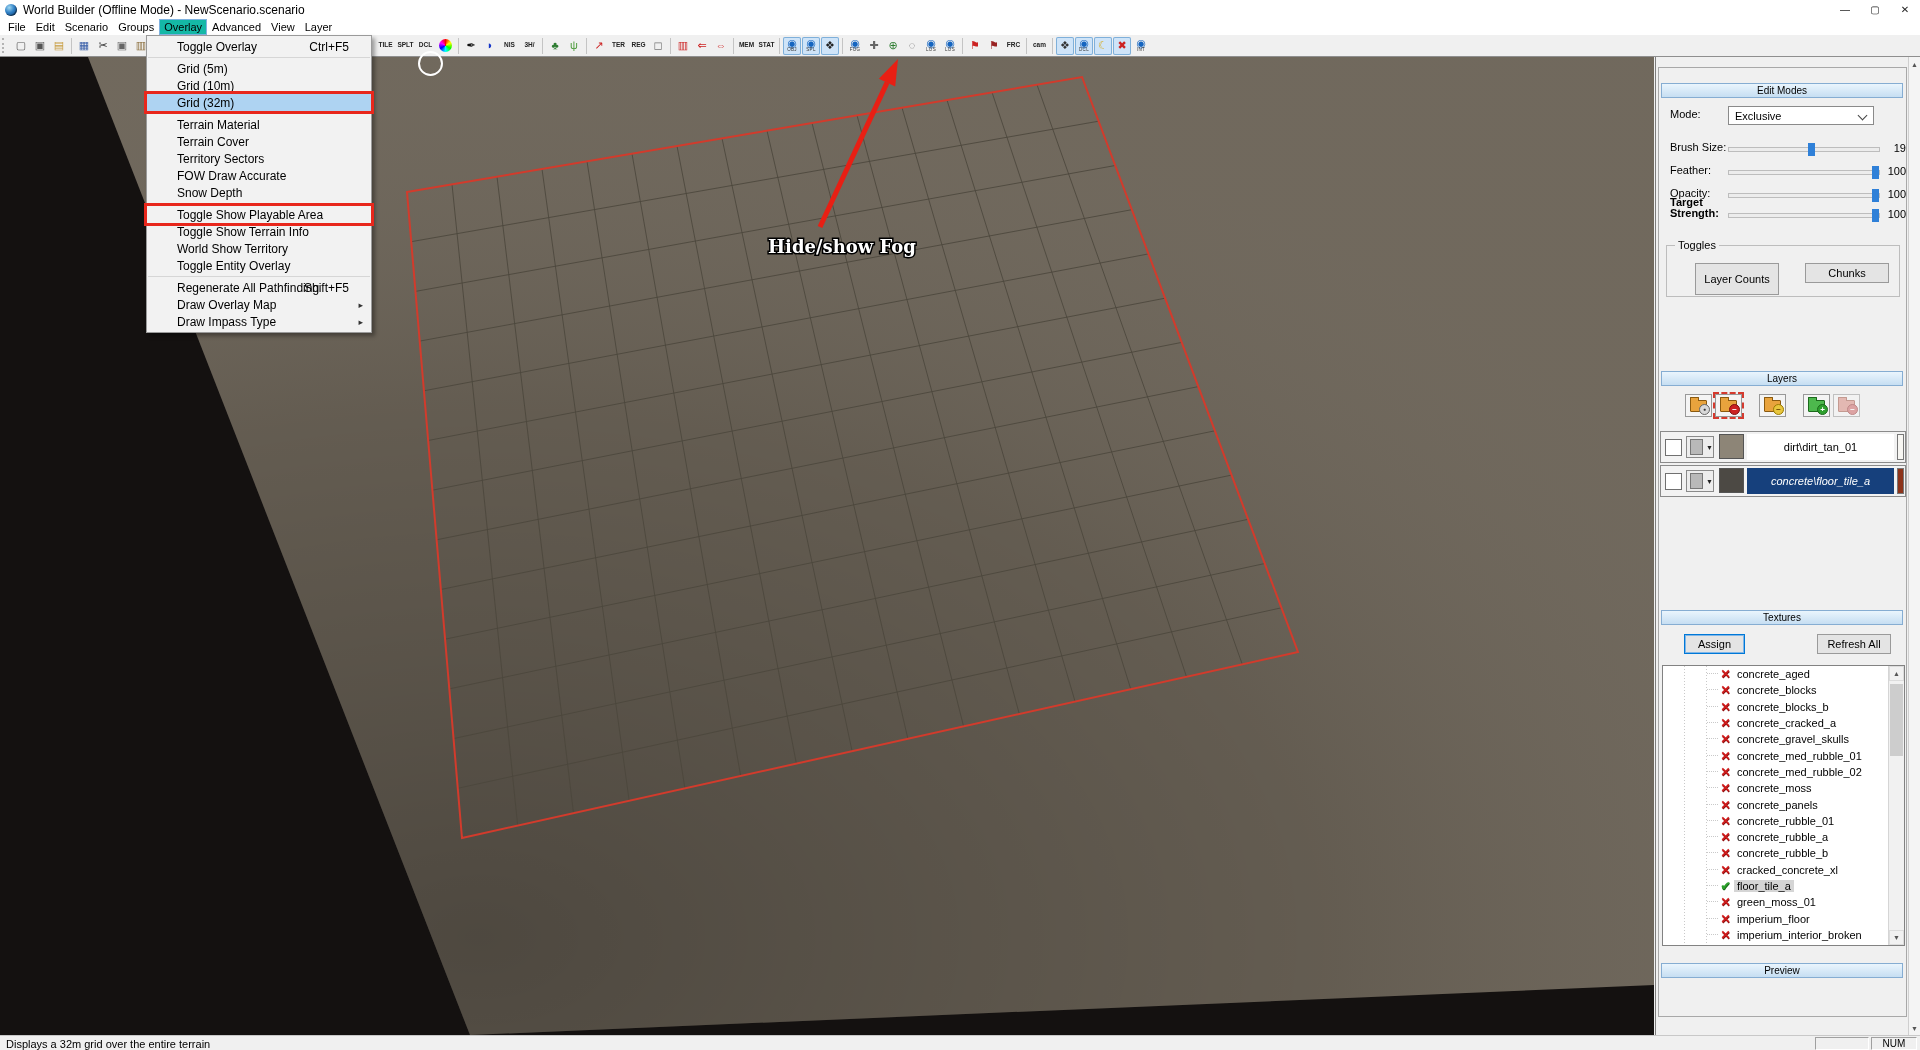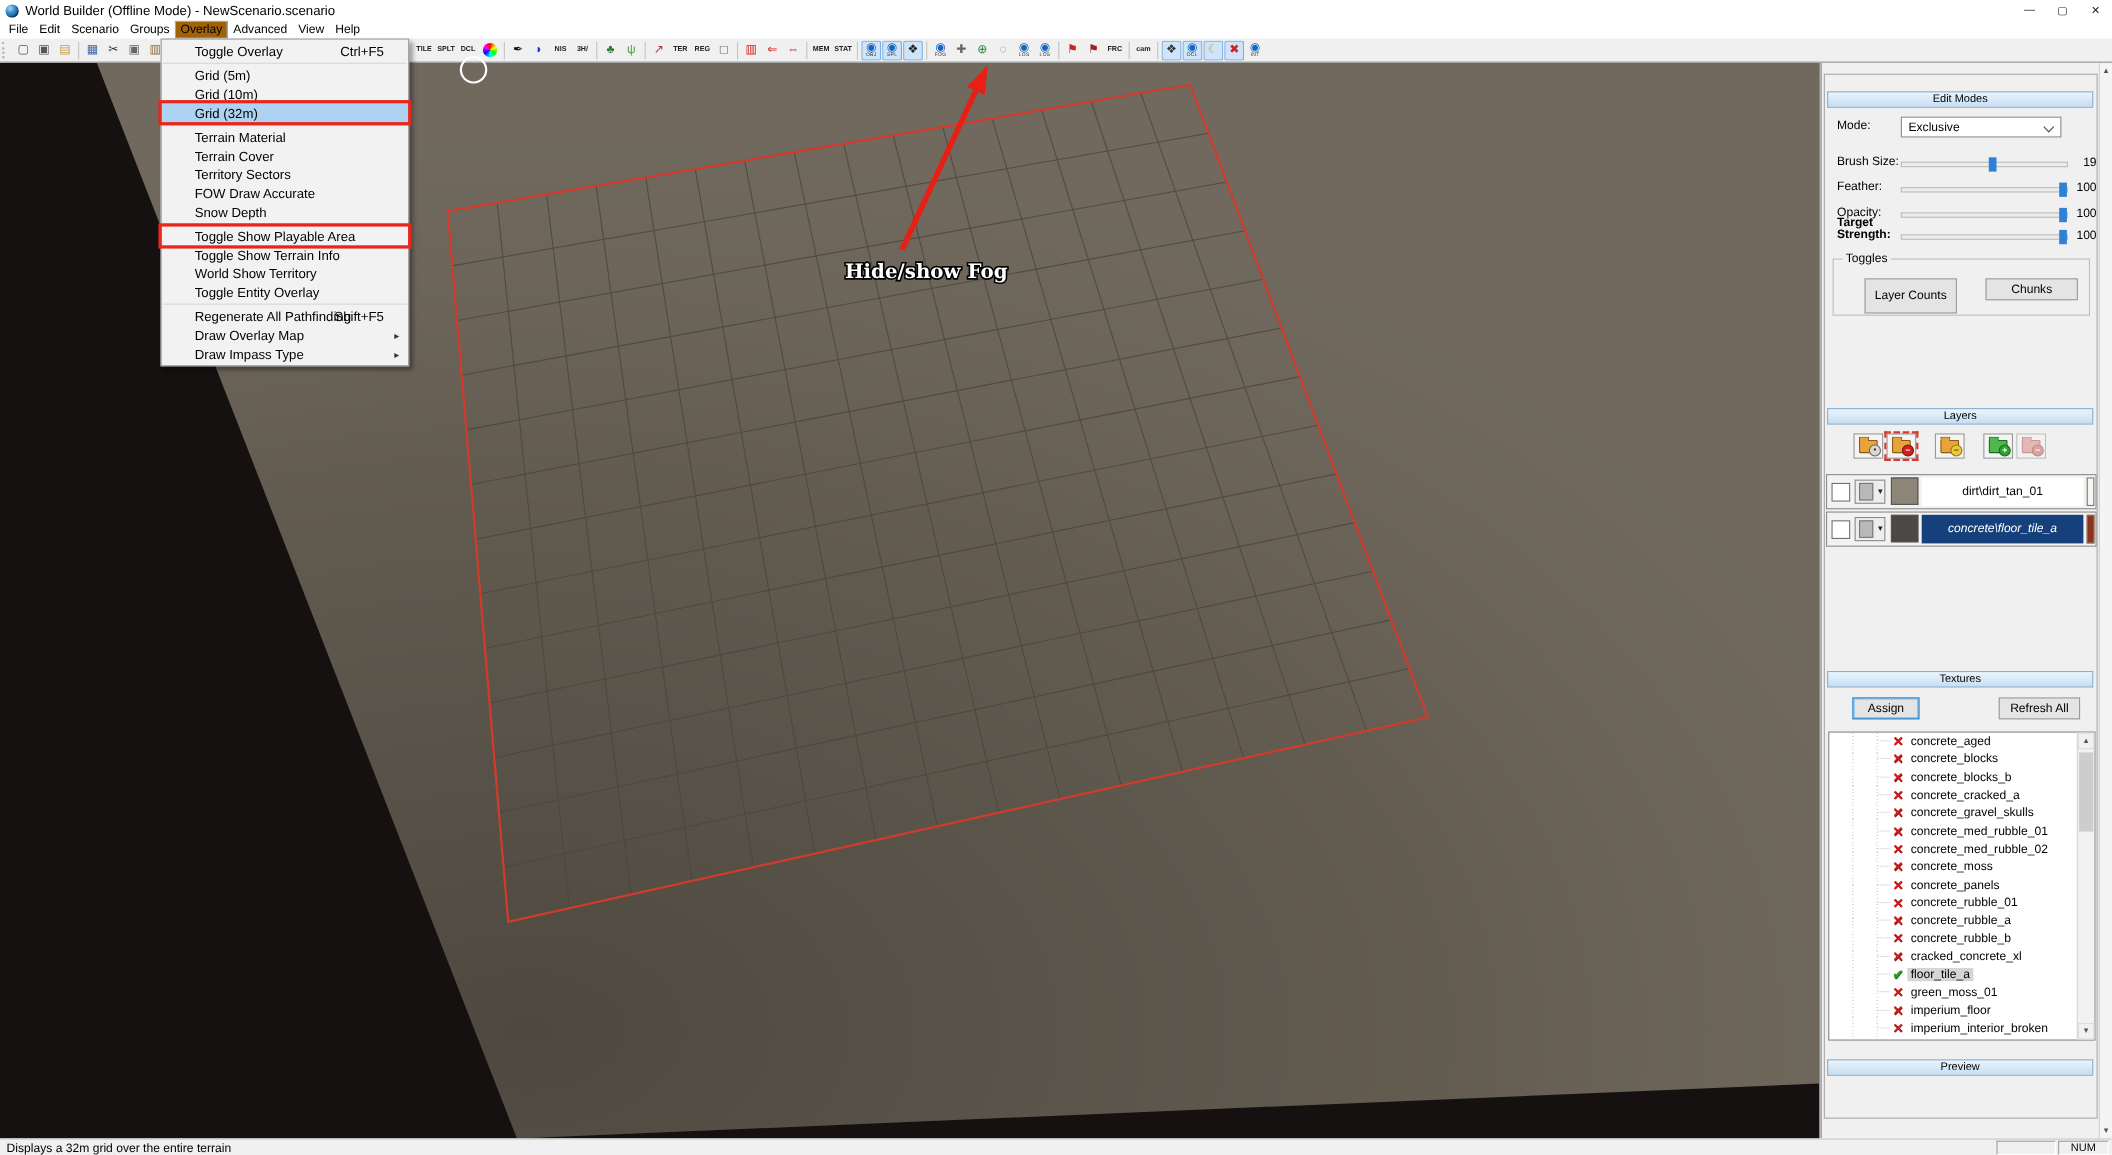--- a/index.html
+++ b/index.html
@@ -13,21 +13,21 @@
             background:radial-gradient(circle at 35% 30%,#9fd8f2 0%,#2f7fc4 45%,#134a82 82%);
             box-shadow:inset -1px -1px 0 rgba(0,0,0,.4)}
   #win-controls{position:absolute;right:0;top:0;display:flex;height:19px}
   .win-ctrl{width:30px;height:19px;display:flex;align-items:center;justify-content:center;
             font-size:10px;color:#222}
 
   
   #menubar{position:absolute;left:0;top:19px;width:1920px;height:16px;background:#fff;
            display:flex;align-items:stretch;font-size:11px;padding-left:3px;box-sizing:border-box;z-index:5}
   .mb-item{padding:0 5px;display:flex;align-items:center}
-  .mb-item.open{background:#a16207;box-shadow:inset 0 0 0 1px #7fb2e0}
+  .mb-item.open{background:#14b8a6;box-shadow:inset 0 0 0 1px #7fb2e0}
 
   
   #toolbar{position:absolute;left:0;top:35px;width:1920px;height:22px;background:#f0f0f0;
            border-bottom:1px solid #8f8f8f;display:flex;align-items:center;gap:1px;
            padding-left:2px;box-sizing:border-box;z-index:4}
   .tb-handle{width:5px;height:15px;border-left:2px dotted #b3b3b3;margin-right:2px;flex:none}
   .tbi{width:18px;height:18px;display:flex;flex-direction:column;align-items:center;
        justify-content:center;border-radius:2px;flex:none;line-height:1}
   .tbi .gl{font-size:11px}
   .tbi .lb{font-size:4.5px;color:#333;margin-top:-1px;letter-spacing:.3px}
@@ -159,21 +159,21 @@
 </div>
 
 <div id="menubar">
     <div class="mb-item">File</div>
     <div class="mb-item">Edit</div>
     <div class="mb-item">Scenario</div>
     <div class="mb-item">Groups</div>
     <div class="mb-item open">Overlay</div>
     <div class="mb-item">Advanced</div>
     <div class="mb-item">View</div>
-    <div class="mb-item">Help</div>
+    <div class="mb-item">Layer</div>
   </div>
 
 <div id="toolbar">
     <div class="tb-handle"></div>
     <div class="tbi">
       <span class="gl" style="color: rgb(85, 85, 85);">▢</span>
     </div>
     <div class="tbi">
       <span class="gl" style="color: rgb(85, 85, 85);">▣</span>
     </div>
@@ -414,21 +414,21 @@
       <div class="sl-row" style="top: 150px;">
         <span class="sl-label" style="top: -10px; font-weight: bold;">Target
 Strength:</span>
         <div class="sl-track">
           <div class="sl-thumb" style="left: 143px;"></div>
         </div>
         <span class="sl-value">100</span>
       </div>
     </div>
 
-  <div class="grp" style="left:10px;top:178px;width:232px;height:50px">
+  <div class="grp" style="left:10px;top:188px;width:232px;height:50px">
     <span class="grp-legend">Toggles</span>
     <div class="btn" style="left:28px;top:17px;width:84px;height:32px">
       <span>Layer Counts</span>
     </div>
     <div class="btn" style="left:138px;top:17px;width:84px;height:20px">
       <span>Chunks</span>
     </div>
   </div>
 
 

